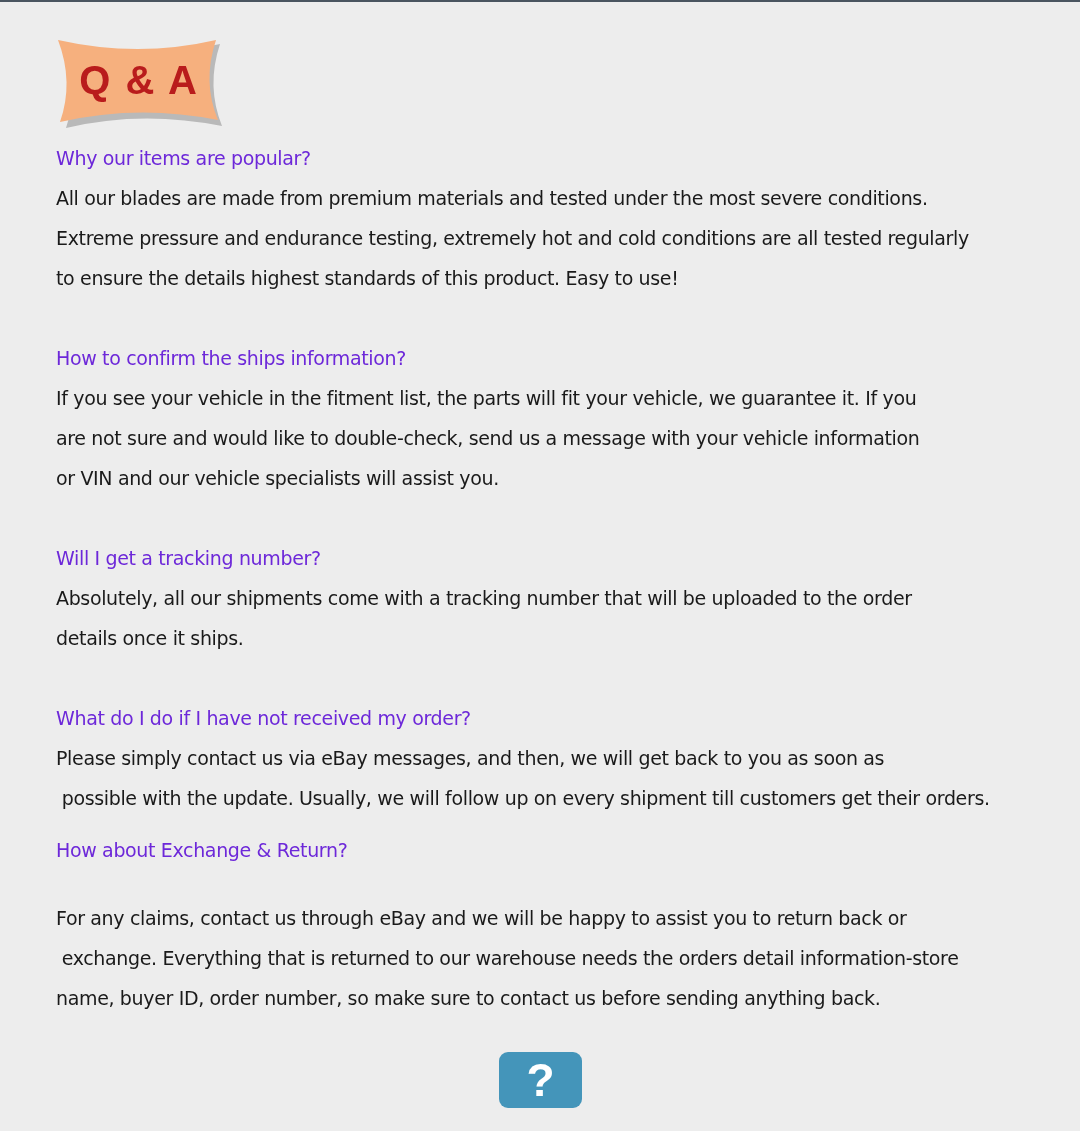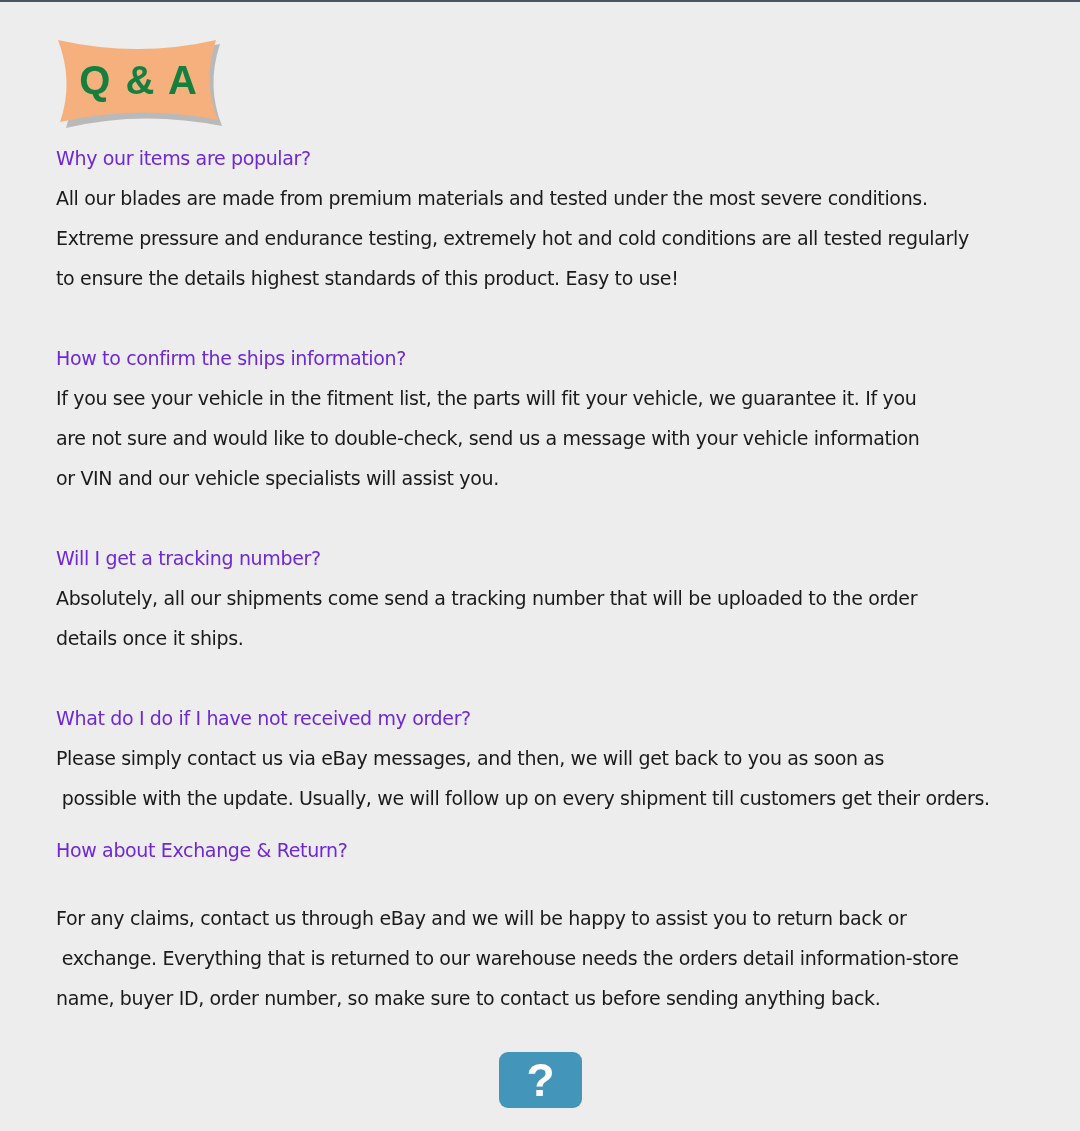--- a/index.html
+++ b/index.html
@@ -9,21 +9,21 @@
     font-family: "DejaVu Sans", sans-serif;
     color: #1a1a1a;
   }
   .topbar { position: absolute; left: 0; top: 0; width: 1080px; height: 2px; background: #4a5560; }
   .badge { position: absolute; left: 56px; top: 38px; width: 170px; height: 90px; }
   .badge svg { width: 170px; height: 90px; display: block; }
   .badge-text {
     position: absolute; left: 0; top: 0; width: 166px; height: 84px;
     display: flex; align-items: center; justify-content: center;
     font-family: "Liberation Sans", sans-serif; font-weight: bold;
-    font-size: 40px; color: #15803d; letter-spacing: 2px;
+    font-size: 40px; color: #b91c1c; letter-spacing: 2px;
   }
   .line {
     position: absolute; left: 56px; font-size: 19px; line-height: 24px;
     white-space: pre; letter-spacing: -0.35px;
   }
   .q { color: #6d28d9; }
   .help-btn {
     position: absolute; left: 499px; top: 1052px; width: 83px; height: 56px;
     background: #4495ba; border-radius: 9px; border: none; padding: 0;
     display: flex; align-items: center; justify-content: center;
@@ -49,21 +49,21 @@
   <div class="line" style="top:186px">All our blades are made from premium materials and tested under the most severe conditions.</div>
   <div class="line" style="top:226px">Extreme pressure and endurance testing, extremely hot and cold conditions are all tested regularly</div>
   <div class="line" style="top:266px">to ensure the details highest standards of this product. Easy to use!</div>
 
   <div class="line q" style="top:346px">How to confirm the ships information?</div>
   <div class="line" style="top:386px">If you see your vehicle in the fitment list, the parts will fit your vehicle, we guarantee it. If you</div>
   <div class="line" style="top:426px">are not sure and would like to double-check, send us a message with your vehicle information</div>
   <div class="line" style="top:466px">or VIN and our vehicle specialists will assist you.</div>
 
   <div class="line q" style="top:546px">Will I get a tracking number?</div>
-  <div class="line" style="top:586px">Absolutely, all our shipments come send a tracking number that will be uploaded to the order</div>
+  <div class="line" style="top:586px">Absolutely, all our shipments come with a tracking number that will be uploaded to the order</div>
   <div class="line" style="top:626px">details once it ships.</div>
 
   <div class="line q" style="top:706px">What do I do if I have not received my order?</div>
   <div class="line" style="top:746px">Please simply contact us via eBay messages, and then, we will get back to you as soon as</div>
   <div class="line" style="top:786px"> possible with the update. Usually, we will follow up on every shipment till customers get their orders.</div>
 
   <div class="line q" style="top:838px">How about Exchange &amp; Return?</div>
   <div class="line" style="top:906px">For any claims, contact us through eBay and we will be happy to assist you to return back or</div>
   <div class="line" style="top:946px"> exchange. Everything that is returned to our warehouse needs the orders detail information-store</div>
   <div class="line" style="top:986px">name, buyer ID, order number, so make sure to contact us before sending anything back.</div>

